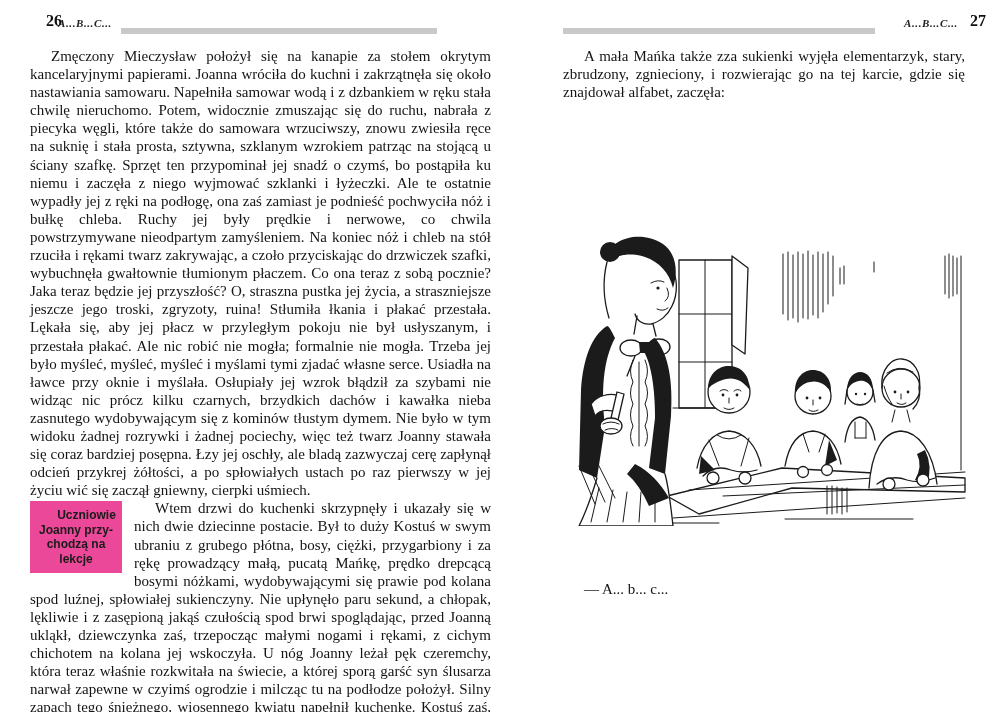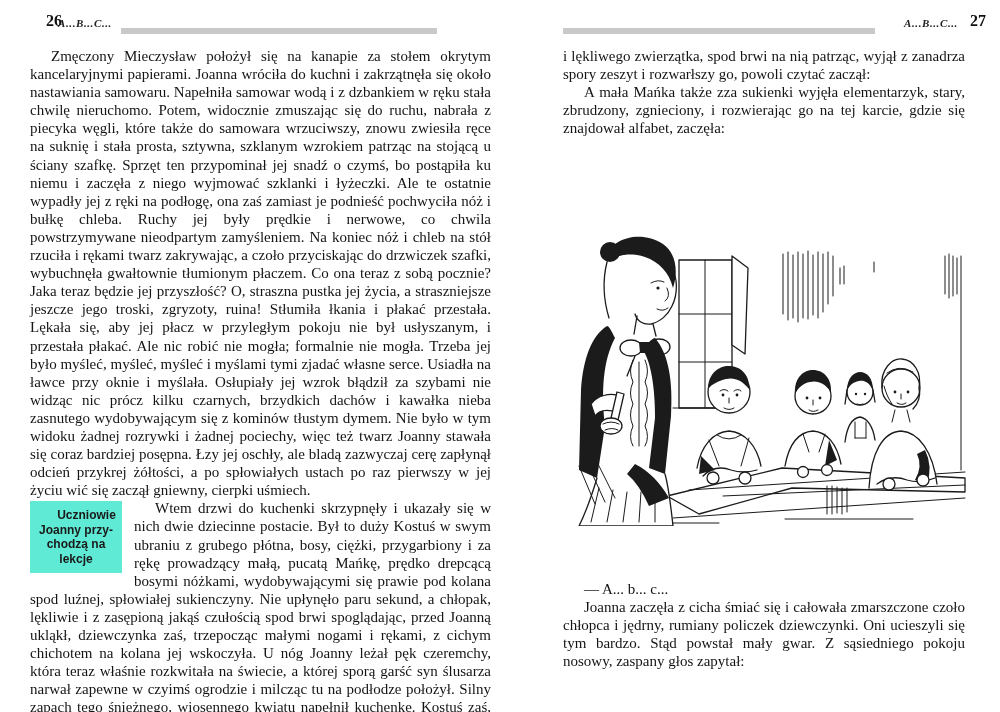--- a/index.html
+++ b/index.html
@@ -17,21 +17,21 @@
   .col{position:absolute;text-align:justify;font-size:15px;line-height:18.1px;color:#141414;}
   #col-left{left:30px;top:47px;width:461px;}
   #col-right-top{left:563px;top:47px;width:402px;}
   #col-right-bottom{left:563px;top:580px;width:402px;}
   .col p{margin:0;padding:0;}
   .indent{text-indent:21px;}
   
   .note-box{
     float:left;width:92px;box-sizing:border-box;
     margin:2px 12px 10px 0;padding:7px 3px;
-    background:#5eead4;
+    background:#ec4899;
     font:bold 12px/14.5px "Liberation Sans", sans-serif;
     text-align:center;color:#1a1a1a;
     white-space:pre-line;
   }
   
   #illustration{position:absolute;left:577px;top:226px;width:392px;height:300px;}
   #illustration svg{display:block;}
   .sk{stroke:#1b1b1b;stroke-width:1.3;fill:none;stroke-linecap:round;stroke-linejoin:round;}
   .thin{stroke-width:1;}
   .ink{fill:#1b1b1b;stroke:none;}
@@ -55,23 +55,20 @@
   <p class="indent">
     <span class="note-box">Uczniowie
 Joanny przy-
 chodzą na
 lekcje</span>
     <span>Wtem drzwi do kuchenki skrzypnęły i ukazały się w nich dwie dziecinne postacie. Był to duży Kostuś w swym ubraniu z grubego płótna, bosy, ciężki, przygarbiony i za rękę prowadzący małą, pucatą Mańkę, prędko drepcącą bosymi nóżkami, wydobywającymi się prawie pod kolana spod luźnej, spłowiałej sukienczyny. Nie upłynęło paru sekund, a chłopak, lękliwie i z zasępioną jakąś czułością spod brwi spoglądając, przed Joanną ukląkł, dziewczynka zaś, trzepocząc małymi nogami i rękami, z cichym chichotem na kolana jej wskoczyła. U nóg Joanny leżał pęk czeremchy, która teraz właśnie rozkwitała na świecie, a której sporą garść syn ślusarza narwał zapewne w czyimś ogrodzie i milcząc tu na podłodze położył. Silny zapach tego śnieżnego, wiosennego kwiatu napełnił kuchenkę. Kostuś zaś, wciąż tym samym spojrzeniem przywiązanego</span>
   </p>
 </div>
 
 <div class="col" id="col-right-top">
-  <p>
-    <span>i lękliwego zwierzątka, spod brwi na nią patrząc, wyjął z zanadrza spory zeszyt i rozwarłszy go, powoli czytać zaczął:</span>
-  </p>
   <p class="indent">
     <span>A mała Mańka także zza sukienki wyjęła elementarzyk, stary, zbrudzony, zgnieciony, i rozwierając go na tej karcie, gdzie się znajdował alfabet, zaczęła:</span>
   </p>
 </div>
 
 <div id="illustration" role="img" aria-label="Rysunek piórkiem: Joanna, nauczycielka, stoi przy otwartym oknie; czworo wiejskich dzieci siedzi przy drewnianym stole podczas lekcji">
   <svg viewBox="0 0 392 300" width="392" height="300">
 
     <path class="sk thin" d="M206,28v60M211,26v68M216,29v63M221,26v70M226,28v64M231,25v68M236,29v60M241,26v66M246,28v58M251,26v52M256,30v40"></path>
     <path class="sk thin" d="M263,42v16M267,40v18M297,36v10"></path>
@@ -154,16 +151,13 @@
     <path class="sk thin" d="M26,198q8,-4 16,0M28,204q7,-3 13,0"></path>
     <path class="ink" d="M58,238q20,10 34,34l-20,8q-10,-22 -22,-32z"></path>
     <path class="sk thin" d="M2,240l16,38M8,232l20,44M16,228l22,44"></path>
   </svg>
 </div>
 
 <div class="col" id="col-right-bottom">
   <p class="indent">
     <span>— A... b... c...</span>
   </p>
-  <p class="indent">
-    <span>Joanna zaczęła z cicha śmiać się i całowała zmarszczone czoło chłopca i jędrny, rumiany policzek dziewczynki. Oni ucieszyli się tym bardzo. Stąd powstał mały gwar. Z sąsiedniego pokoju nosowy, zaspany głos zapytał:</span>
-  </p>
 </div>
 
 </body></html>

